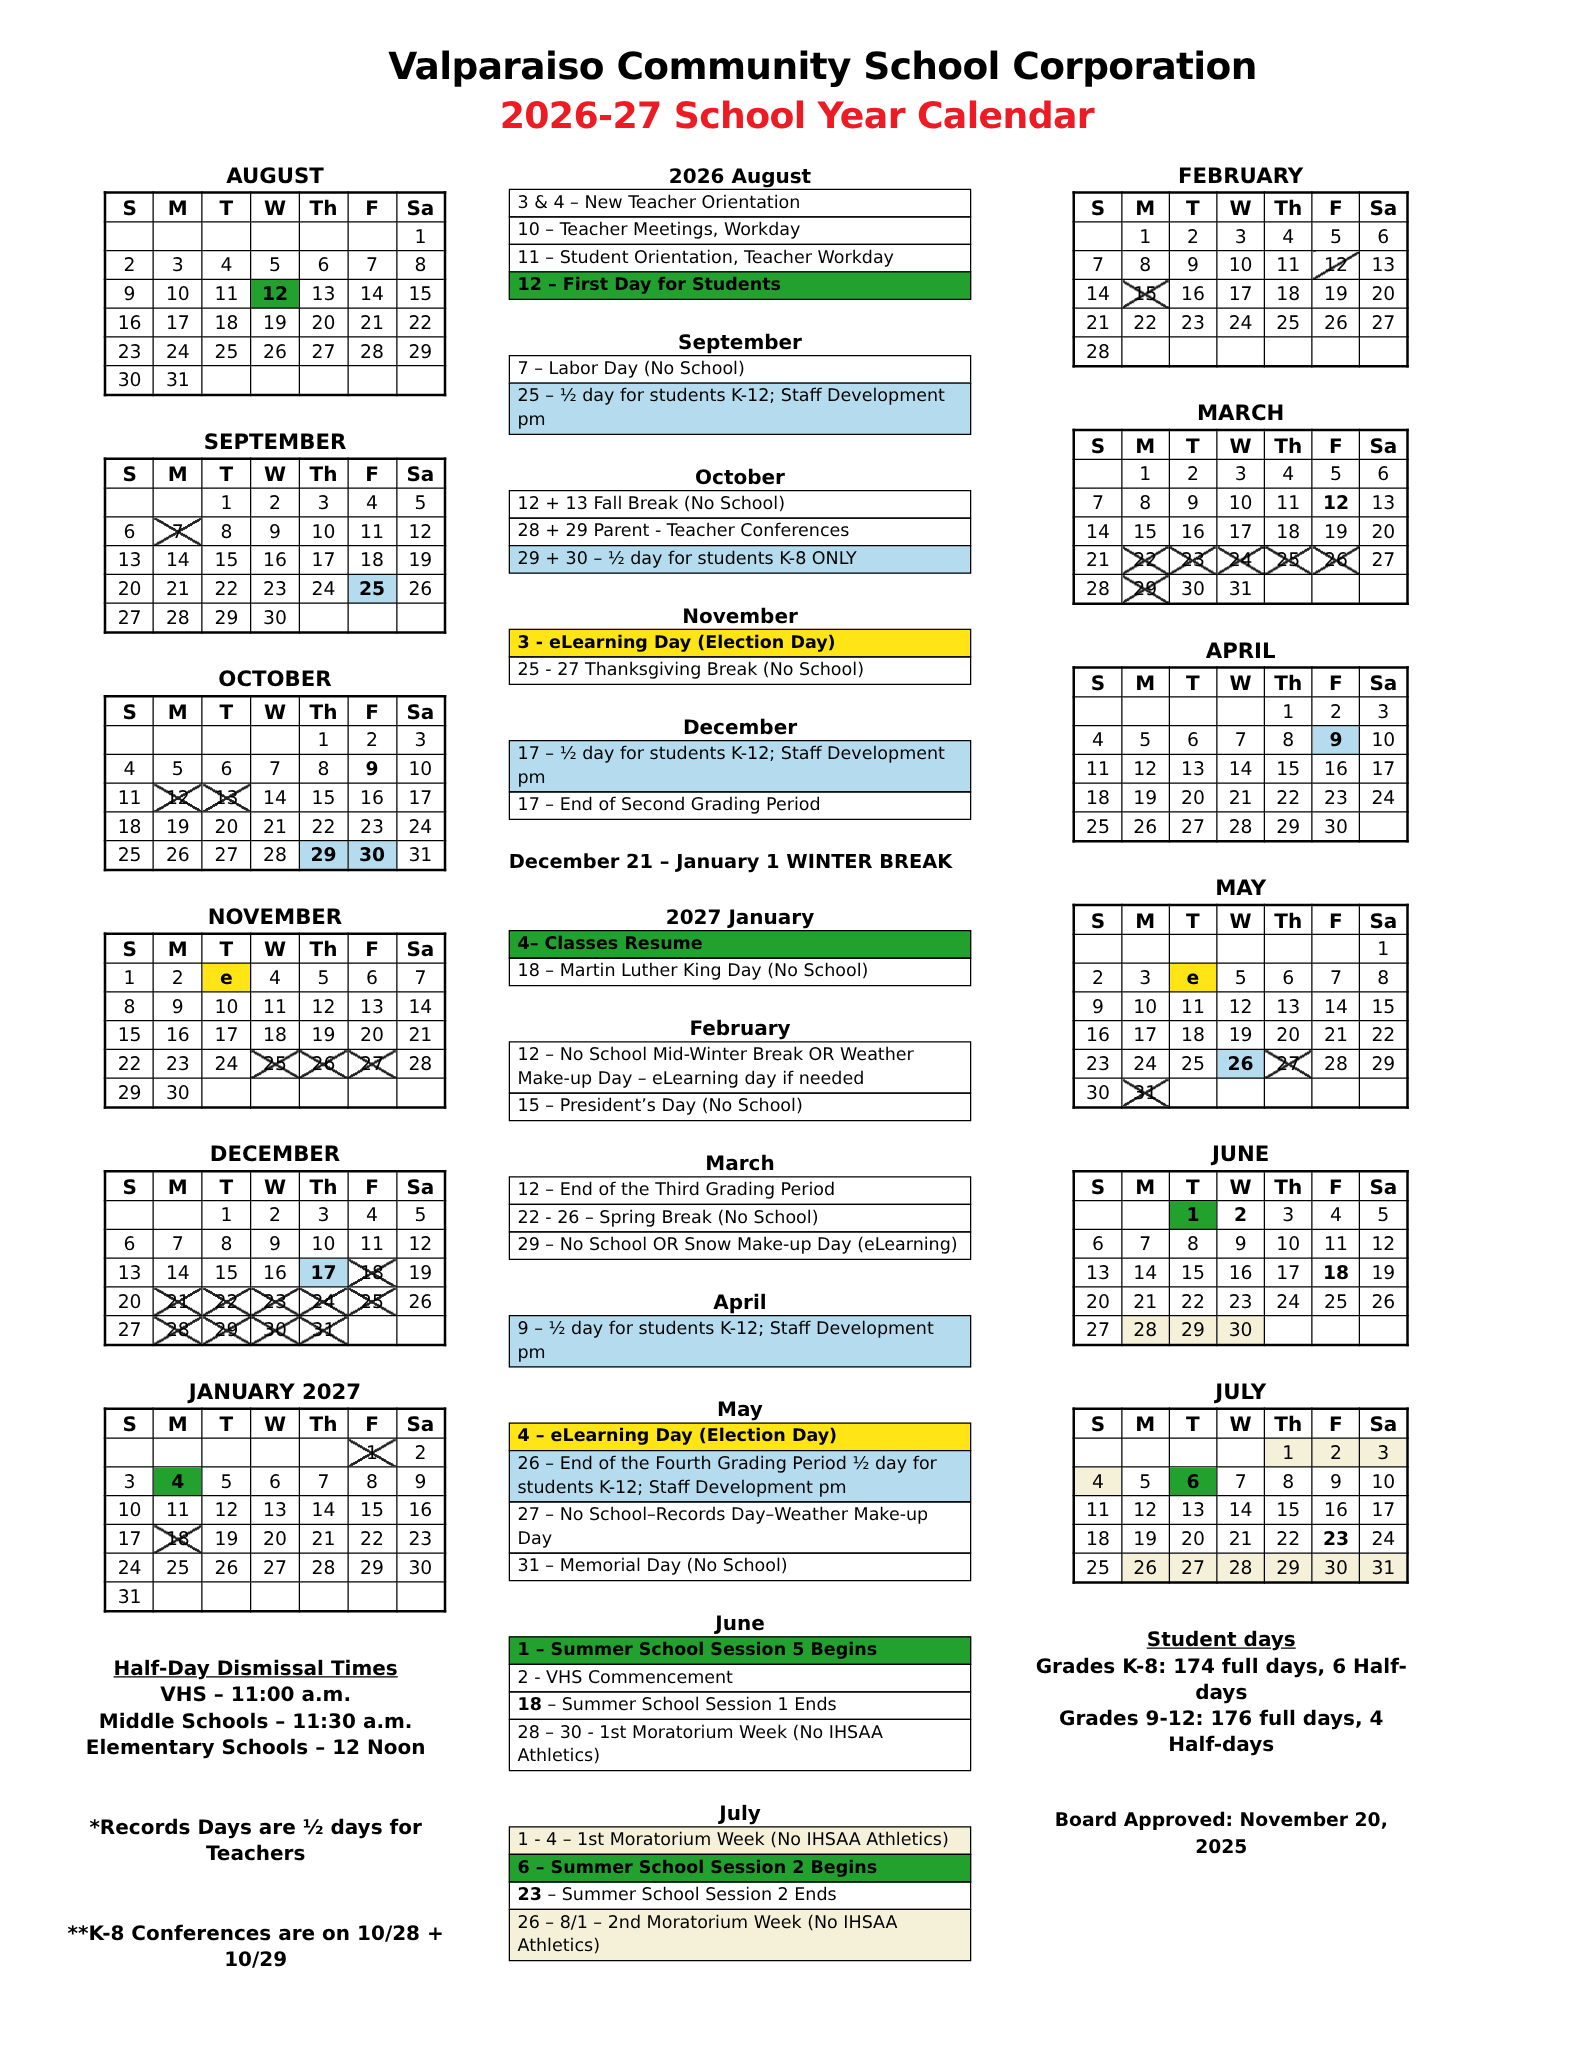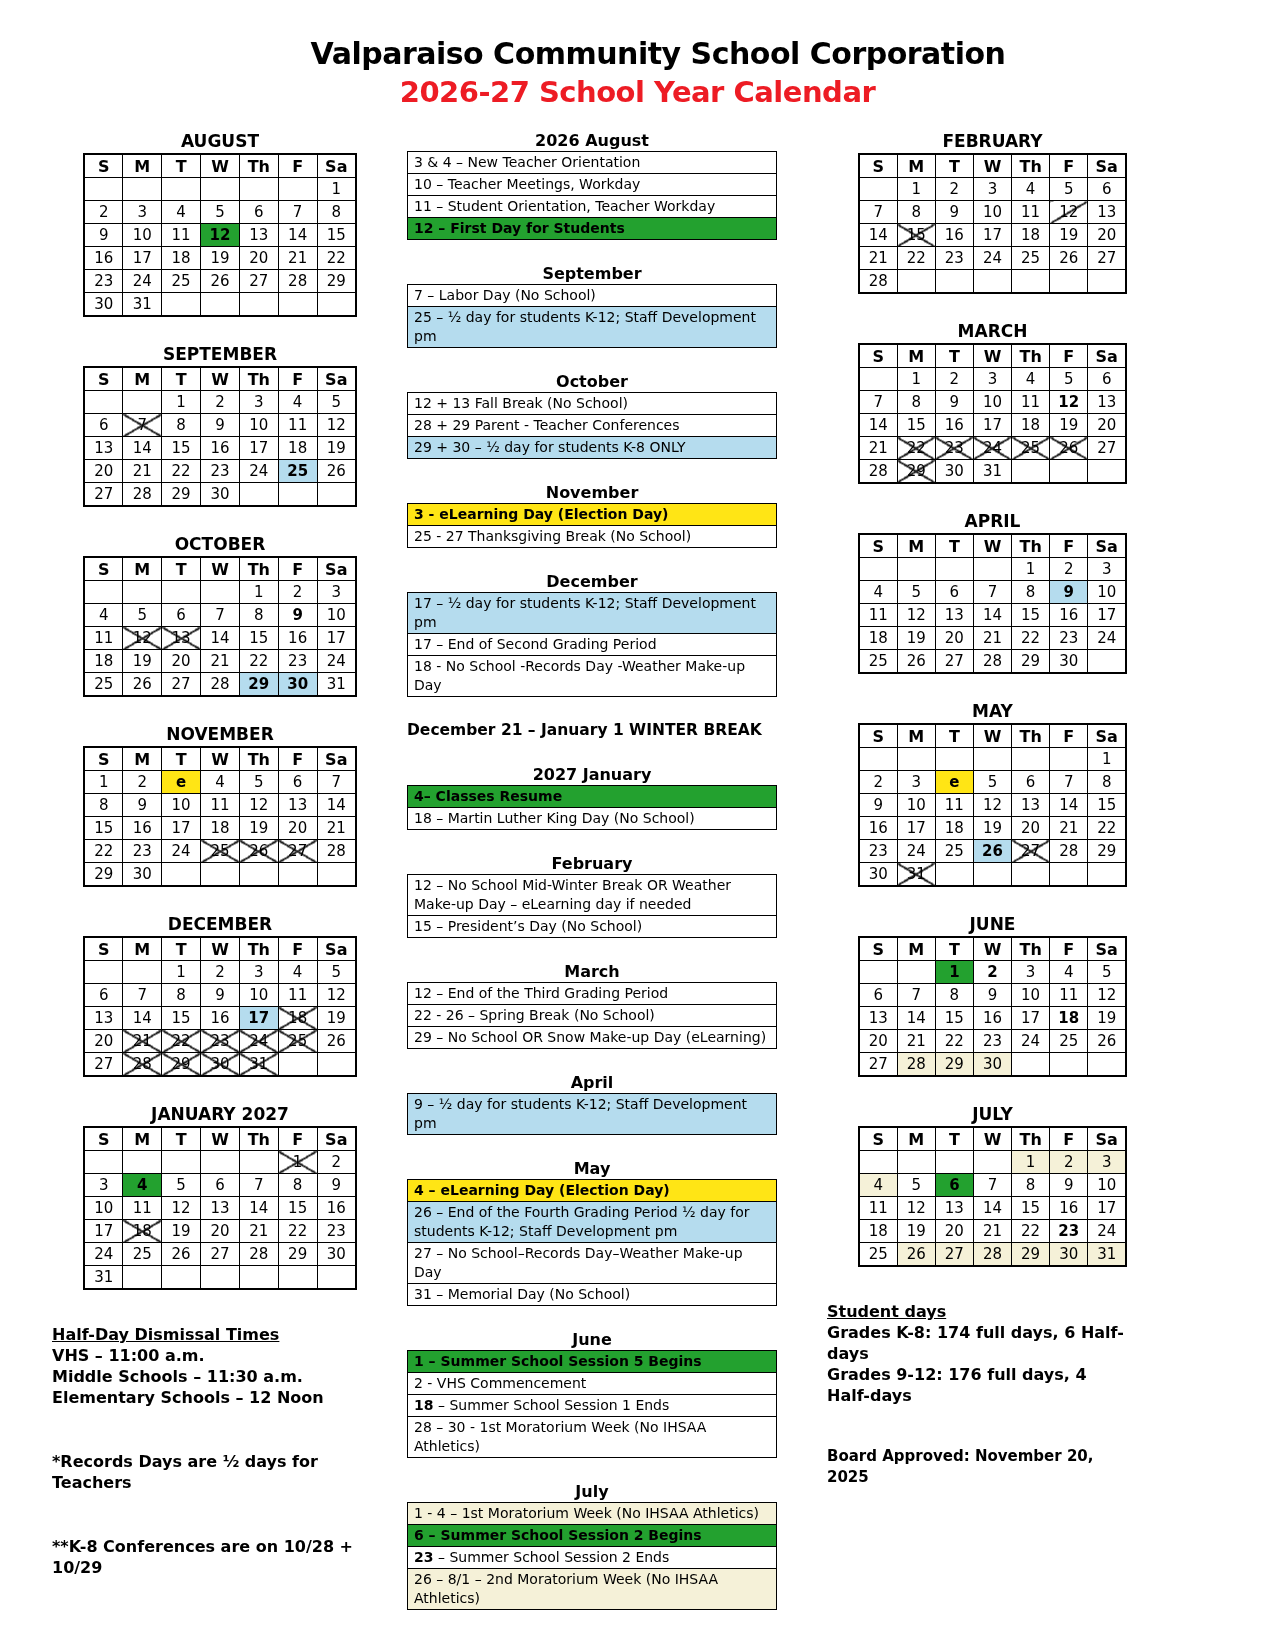--- a/index.html
+++ b/index.html
@@ -37,21 +37,21 @@
   .ev-sec{margin-bottom:24px;}
   .ev-title{text-align:center;font-weight:bold;font-size:16px;margin-bottom:2px;}
   .ev-row{border:1px solid #000;margin-top:-1px;padding:1px 6px;font-size:14px;line-height:19px;}
   .hl-green{background:var(--green);font-weight:bold;}
   .hl-blue{background:var(--blue);}
   .hl-yellow{background:var(--yellow);font-weight:bold;}
   .hl-cream{background:var(--cream);}
   .winter-note{text-align:left;font-weight:bold;font-size:15.5px;margin:4px 0 26px;}
 
   
-  .footblock{margin-top:34px;font-size:16px;}
+  .footblock{margin-top:34px;font-size:16px;text-align:center;}
   .footblock .u{font-weight:bold;text-decoration:underline;}
   .footblock .b{font-weight:bold;}
   .footblock div{line-height:21px;}
   .footblock .note{margin-top:43px;}
   .board{margin-top:40px;font-weight:bold;font-size:15px;}
 </style>
 </head>
 <body>
 
 <div class="page">
@@ -501,21 +501,20 @@
           <div class="ev-box">
             <div class="ev-row hl-yellow">3 - eLearning Day (Election Day)</div>
             <div class="ev-row">25 - 27 Thanksgiving Break (No School)</div>
           </div>
         </div>
         <div class="ev-sec">
           <div class="ev-title">December</div>
           <div class="ev-box">
             <div class="ev-row hl-blue">17 – ½ day for students K-12; Staff Development pm</div>
             <div class="ev-row">17 – End of Second Grading Period</div>
-            <div class="ev-row">18 - No School -Records Day -Weather Make-up Day</div>
           </div>
         </div>
         <div class="winter-note">December 21 – January 1 WINTER BREAK</div>
         <div class="ev-sec">
           <div class="ev-title">2027 January</div>
           <div class="ev-box">
             <div class="ev-row hl-green">4– Classes Resume</div>
             <div class="ev-row">18 – Martin Luther King Day (No School)</div>
           </div>
         </div>

